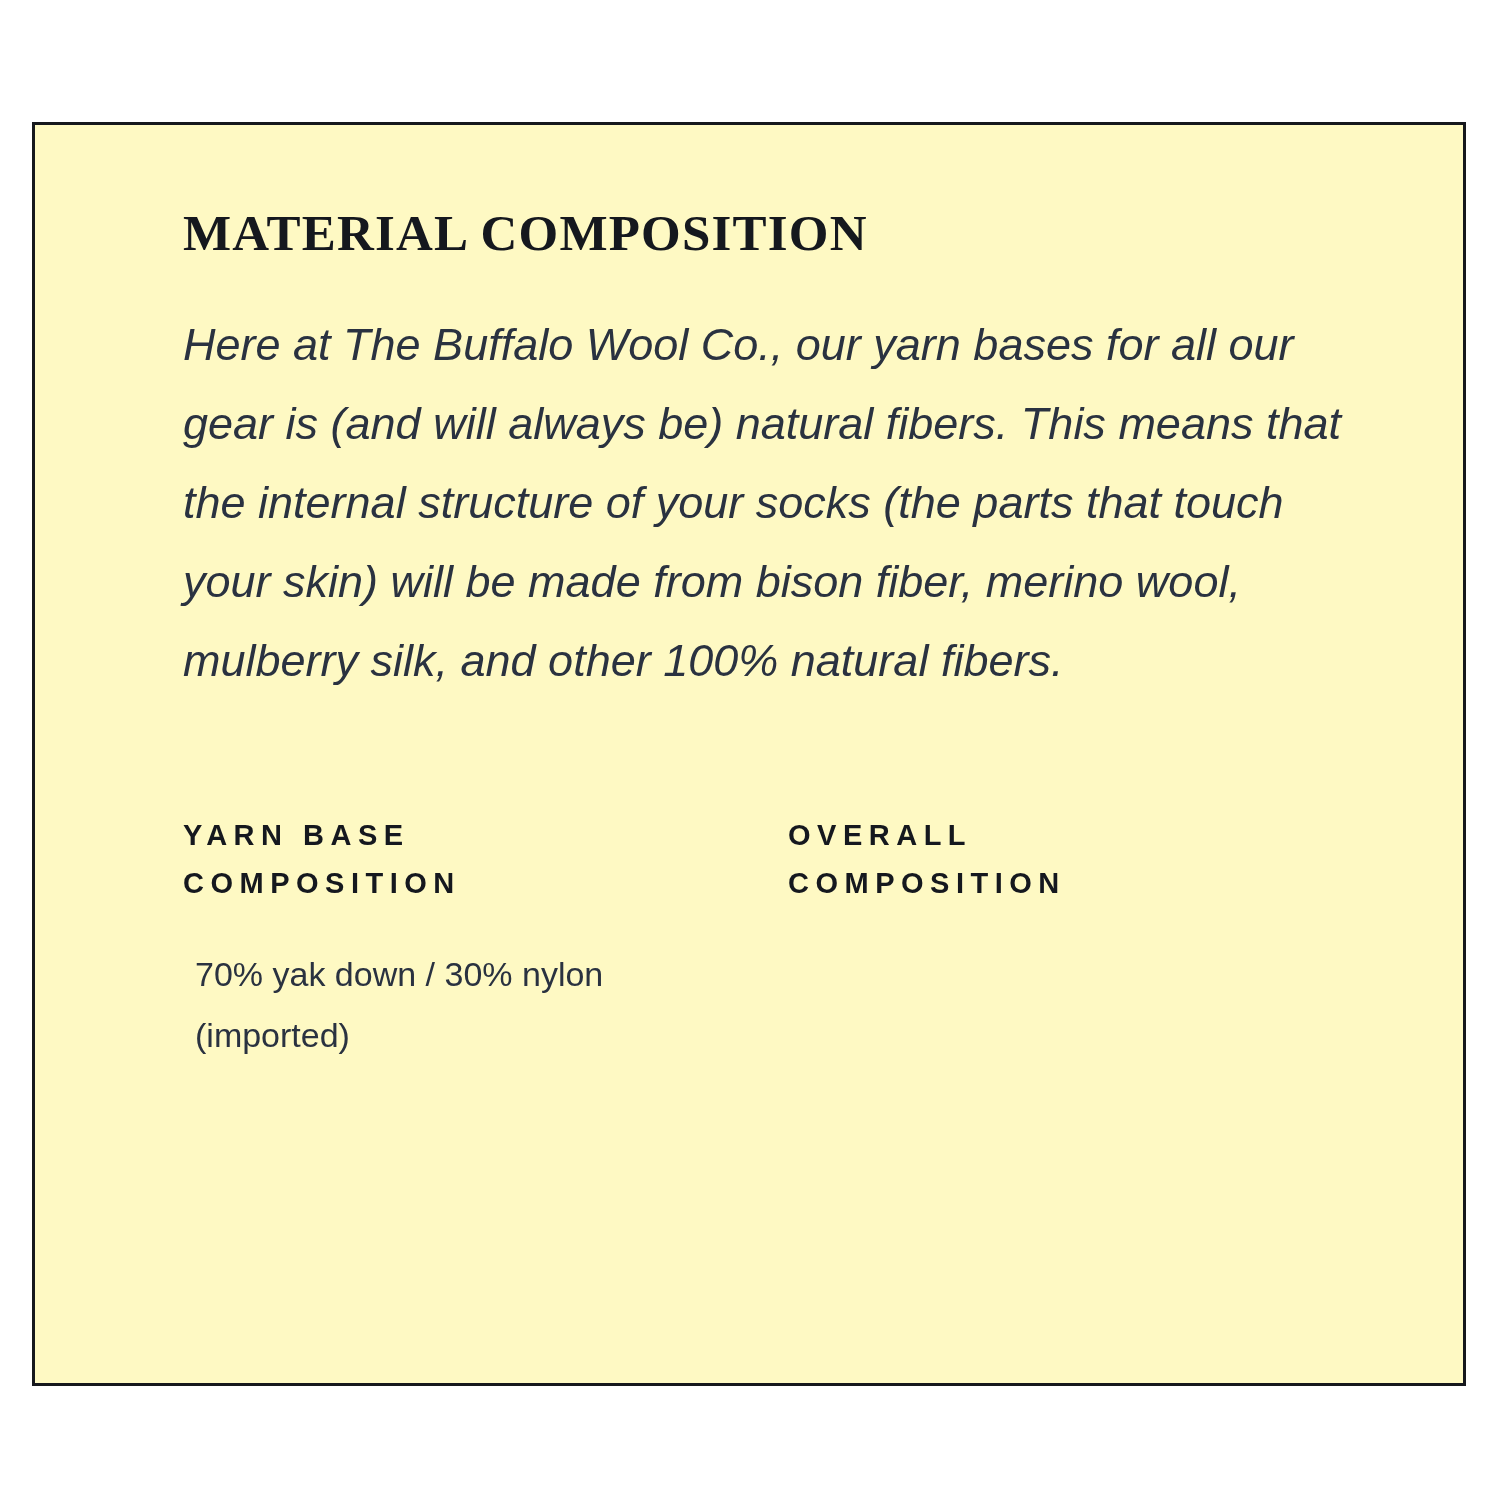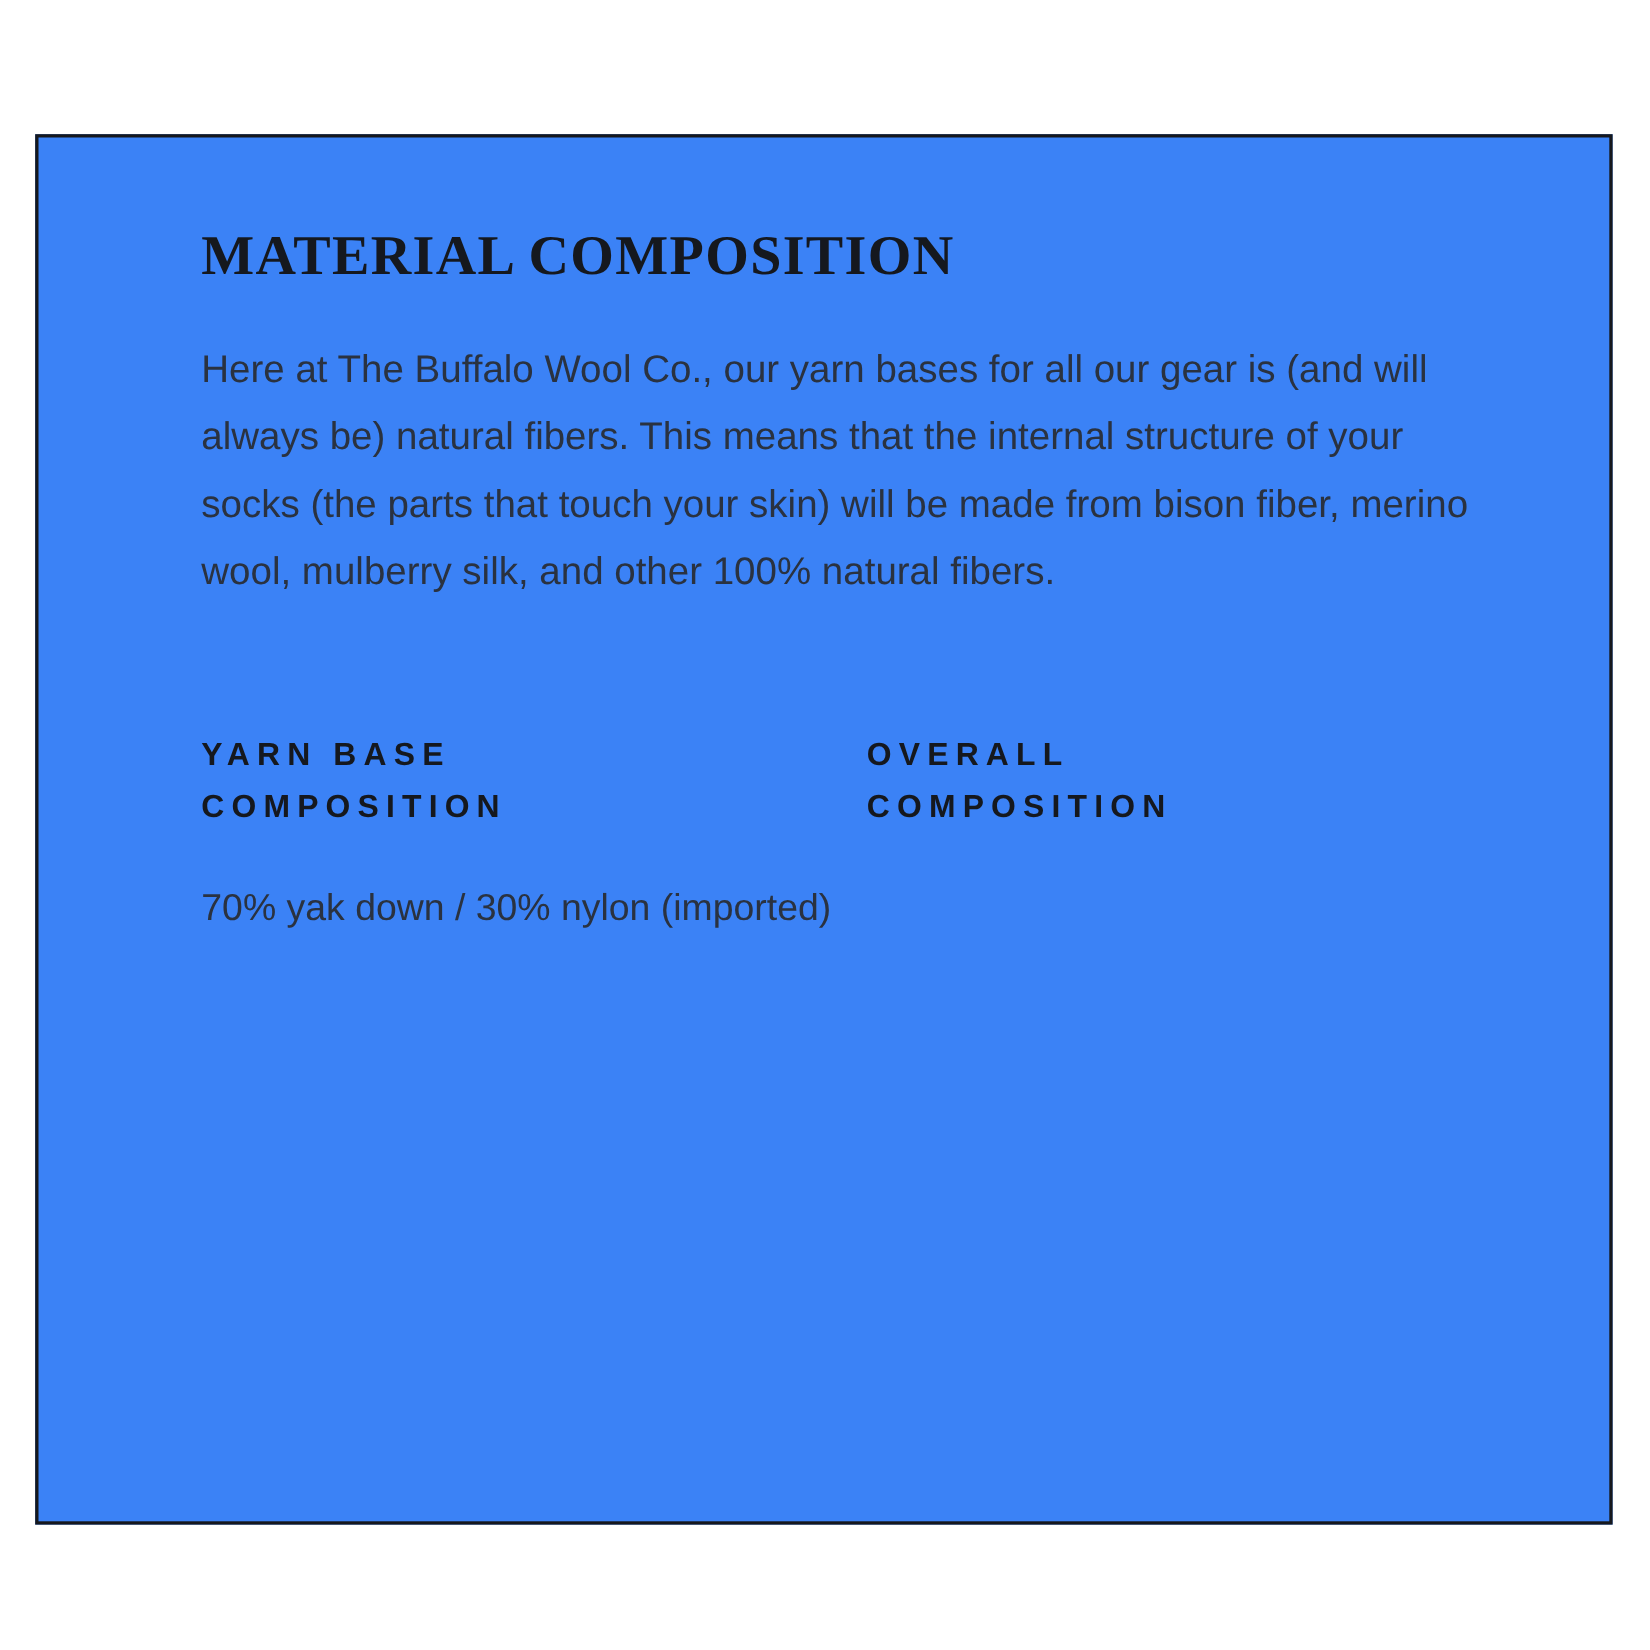--- a/index.html
+++ b/index.html
@@ -22,43 +22,44 @@
     padding: 0;
   }
   .card {
     position: absolute;
     left: 32px;
     top: 122px;
     width: 1434px;
     height: 1264px;
     box-sizing: border-box;
     border: 3px solid #16181d;
-    background: #3b82f6;
+    background: #fef9c3;
   }
   .card-inner {
     box-sizing: border-box;
     padding: 82px 104px 0 148px;
   }
   .title {
     font-family: "Liberation Serif", serif;
     font-weight: bold;
     font-size: 51px;
     letter-spacing: 1.2px;
     color: #15181e;
     margin: 0 0 44px 0;
     line-height: 1.05;
   }
   .para {
     font-family: "Liberation Sans", sans-serif;
-    font-size: 35px;
+    font-size: 45px;
     line-height: 1.76;
     color: #2a3240;
     margin: 0 0 46px 0;
     max-width: 1180px;
     font-weight: 400;
+    font-style: italic;
   }
   .para.second {
     margin-bottom: 0;
     max-width: 1125px;
   }
   .columns {
     display: flex;
     margin-top: 112px;
     gap: 15px;
   }
@@ -76,21 +77,21 @@
     line-height: 1.65;
     color: #15181e;
     margin: 0 0 36px 0;
     white-space: pre-line;
   }
   .col-text {
     font-family: "Liberation Sans", sans-serif;
     font-size: 34px;
     line-height: 1.78;
     color: #2a3240;
-    margin: 0;
+    margin: 12px;
   }
 </style>
 </head>
 <body>
 
 <div class="page">
   <div class="card">
     <div class="card-inner">
 
       <h1 class="title">MATERIAL COMPOSITION</h1>

